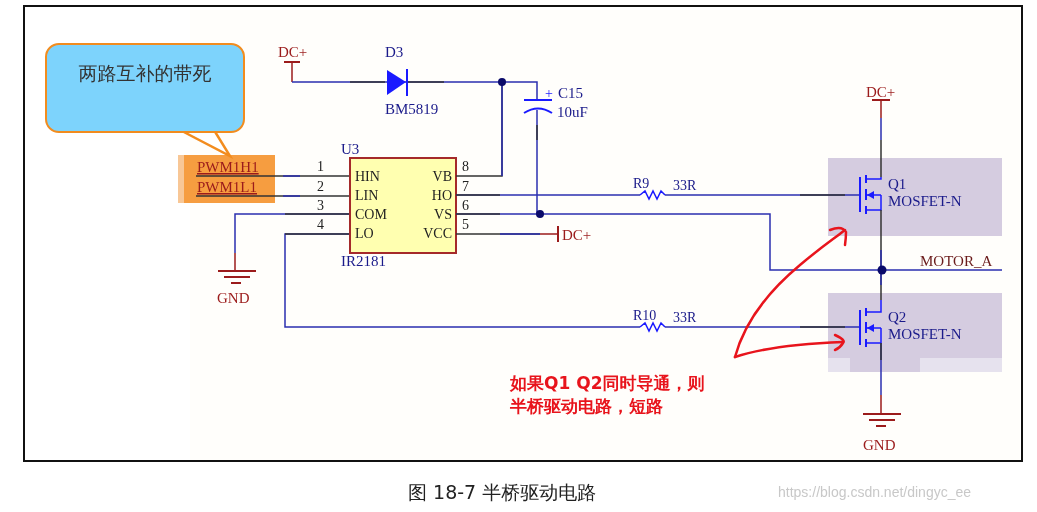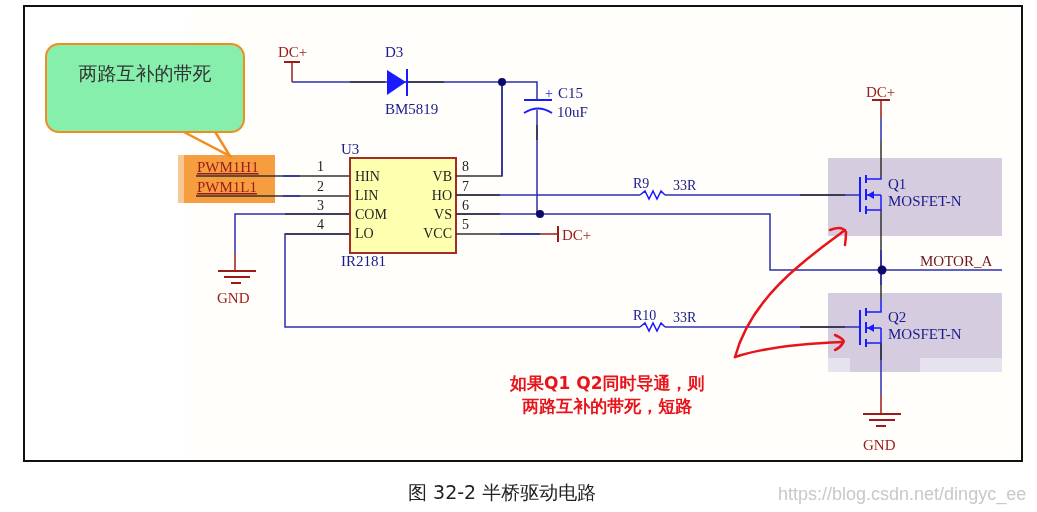--- a/index.html
+++ b/index.html
@@ -1,25 +1,25 @@
 <!DOCTYPE html>
 <html><head>
 <meta charset="utf-8">
 <style>
   html, body { margin: 0; padding: 0; background: #ffffff; }
   body { width: 1037px; height: 512px; position: relative; overflow: hidden; font-family: "Liberation Serif", serif; }
   #frame { position: absolute; left: 23px; top: 5px; width: 1000px; height: 457px; border: 2px solid #111; box-sizing: border-box; background: #ffffff; }
   #schem-bg { position: absolute; left: 190px; top: 10px; width: 830px; height: 450px; background: #fffefb; }
   svg#schematic { position: absolute; left: 0; top: 0; }
-  .callout { position: absolute; left: 45px; top: 43px; width: 200px; height: 90px; border: 2.5px solid #f28c1e; border-radius: 14px; background: #86efac; box-sizing: border-box; font-family: "DejaVu Sans", sans-serif; font-size: 19px; color: #333; text-align: center; padding-top: 13px; line-height: 31px; }
+  .callout { position: absolute; left: 45px; top: 43px; width: 200px; height: 90px; border: 2.5px solid #f28c1e; border-radius: 14px; background: #7dd3fc; box-sizing: border-box; font-family: "DejaVu Sans", sans-serif; font-size: 19px; color: #333; text-align: center; padding-top: 13px; line-height: 31px; }
   .callout span { display: block; }
   .note { position: absolute; left: 510px; top: 372px; font-family: "DejaVu Sans", sans-serif; font-weight: bold; font-size: 17px; line-height: 23px; color: #e8141c; }
-  .note span { display: block; text-align: center; }
+  .note span { display: block; }
   .caption { position: absolute; left: 408px; top: 480px; font-family: "DejaVu Sans", sans-serif; font-size: 19px; color: #222; }
-  .watermark { position: absolute; left: 778px; top: 484px; font-family: "Liberation Sans", sans-serif; font-size: 18px; color: #c8c8c8; }
+  .watermark { position: absolute; left: 778px; top: 484px; font-family: "Liberation Sans", sans-serif; font-size: 14px; color: #c8c8c8; }
   svg text { font-family: "Liberation Serif", serif; }
 </style>
 </head>
 <body>
 
 <div id="frame"></div>
 <div id="schem-bg"></div>
 
 <svg id="schematic" width="1037" height="512">
 
@@ -173,17 +173,17 @@
   <text x="920" y="266" font-size="15" fill="#6a1a1a">MOTOR_A</text>
   <text x="863" y="450" font-size="15" fill="#9b1b1b">GND</text>
 </svg>
 
 <div class="callout">
   <span>两路互补的带死</span>
 </div>
 
 <div class="note">
   <span>如果Q1  Q2同时导通，则</span>
-  <span>两路互补的带死，短路</span>
+  <span>半桥驱动电路，短路</span>
 </div>
 
-<div class="caption">图 32-2 半桥驱动电路</div>
+<div class="caption">图 18-7 半桥驱动电路</div>
 <div class="watermark">https://blog.csdn.net/dingyc_ee</div>
 
 </body></html>

